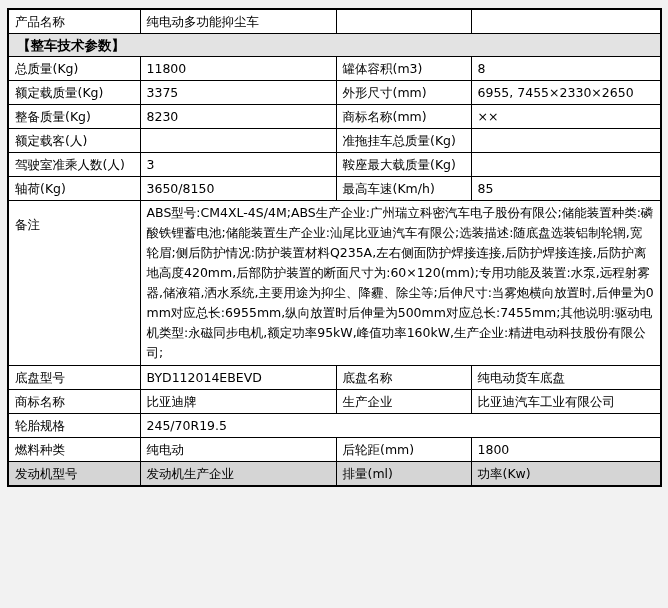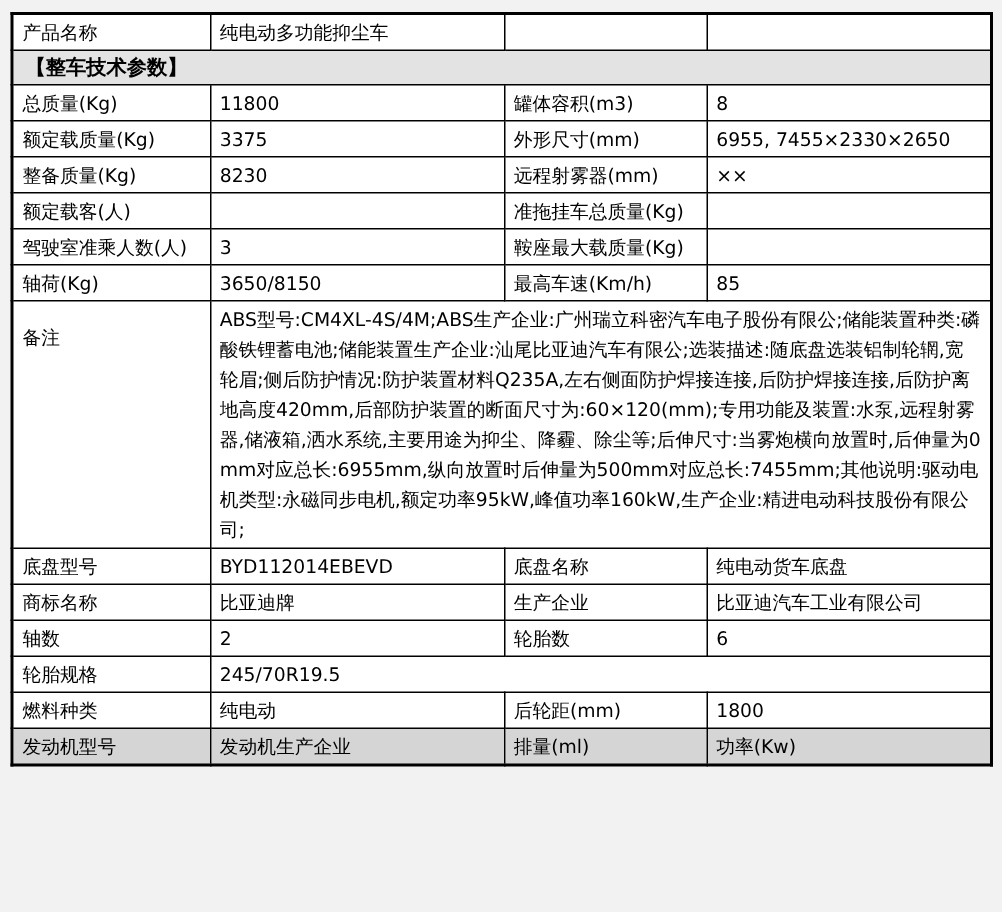--- a/index.html
+++ b/index.html
@@ -71,21 +71,21 @@
     </tr>
     <tr>
       <td>额定载质量(Kg)</td>
       <td>3375</td>
       <td>外形尺寸(mm)</td>
       <td>6955, 7455×2330×2650</td>
     </tr>
     <tr>
       <td>整备质量(Kg)</td>
       <td>8230</td>
-      <td>远程射雾器(mm)</td>
+      <td>商标名称(mm)</td>
       <td>××</td>
     </tr>
     <tr>
       <td>额定载客(人)</td>
       <td></td>
       <td>准拖挂车总质量(Kg)</td>
       <td></td>
     </tr>
     <tr>
       <td>驾驶室准乘人数(人)</td>
@@ -111,26 +111,20 @@
       <td>BYD112014EBEVD</td>
       <td>底盘名称</td>
       <td>纯电动货车底盘</td>
     </tr>
     <tr>
       <td>商标名称</td>
       <td>比亚迪牌</td>
       <td>生产企业</td>
       <td>比亚迪汽车工业有限公司</td>
     </tr>
-    <tr>
-      <td>轴数</td>
-      <td>2</td>
-      <td>轮胎数</td>
-      <td>6</td>
-    </tr>
 
     <tr>
       <td>轮胎规格</td>
       <td colspan="3">245/70R19.5</td>
     </tr>
 
     <tr>
       <td>燃料种类</td>
       <td>纯电动</td>
       <td>后轮距(mm)</td>

